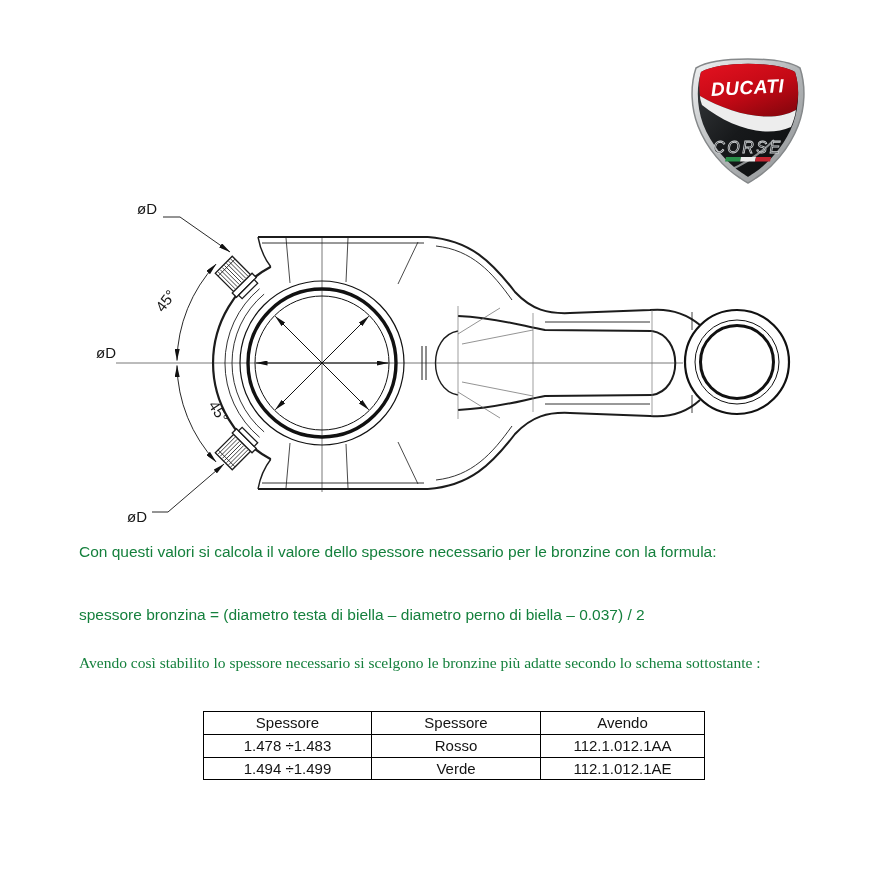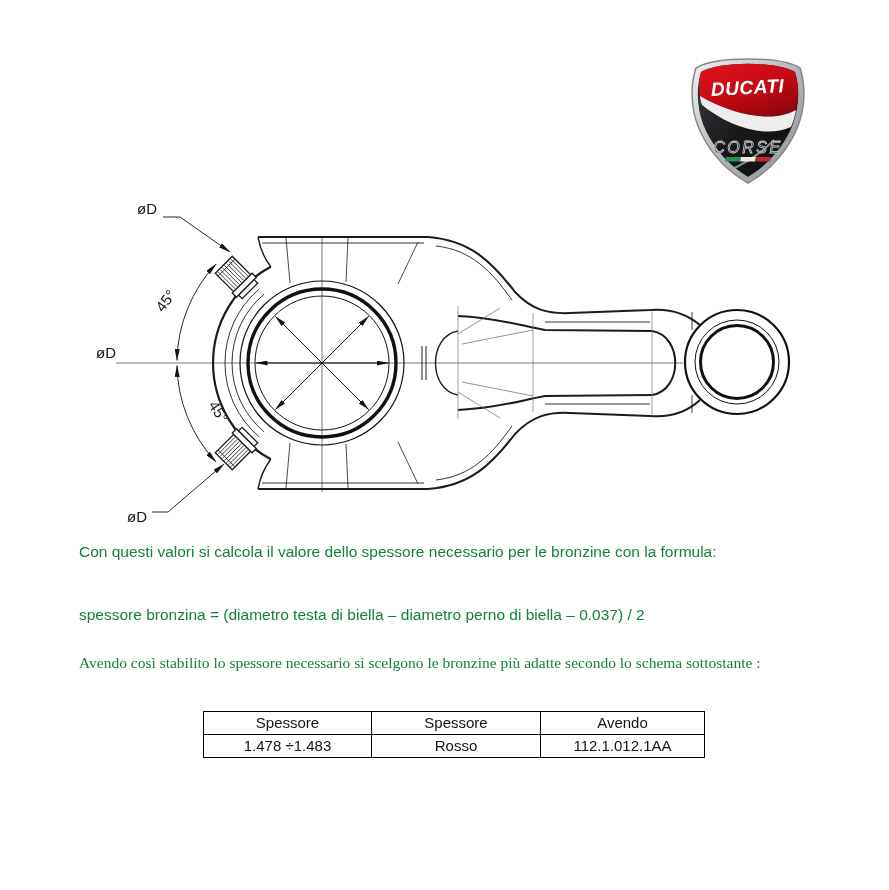--- a/index.html
+++ b/index.html
@@ -195,14 +195,19 @@
         <th>Spessore</th>
         <th>Avendo</th>
       </tr>
   </thead>
   <tbody>
       <tr>
         <td>1.478 ÷1.483</td>
         <td>Rosso</td>
         <td>112.1.012.1AA</td>
       </tr>
+      <tr>
+        <td>1.494 ÷1.499</td>
+        <td>Verde</td>
+        <td>112.1.012.1AE</td>
+      </tr>
     </tbody>
 </table>
 
 </body></html>

